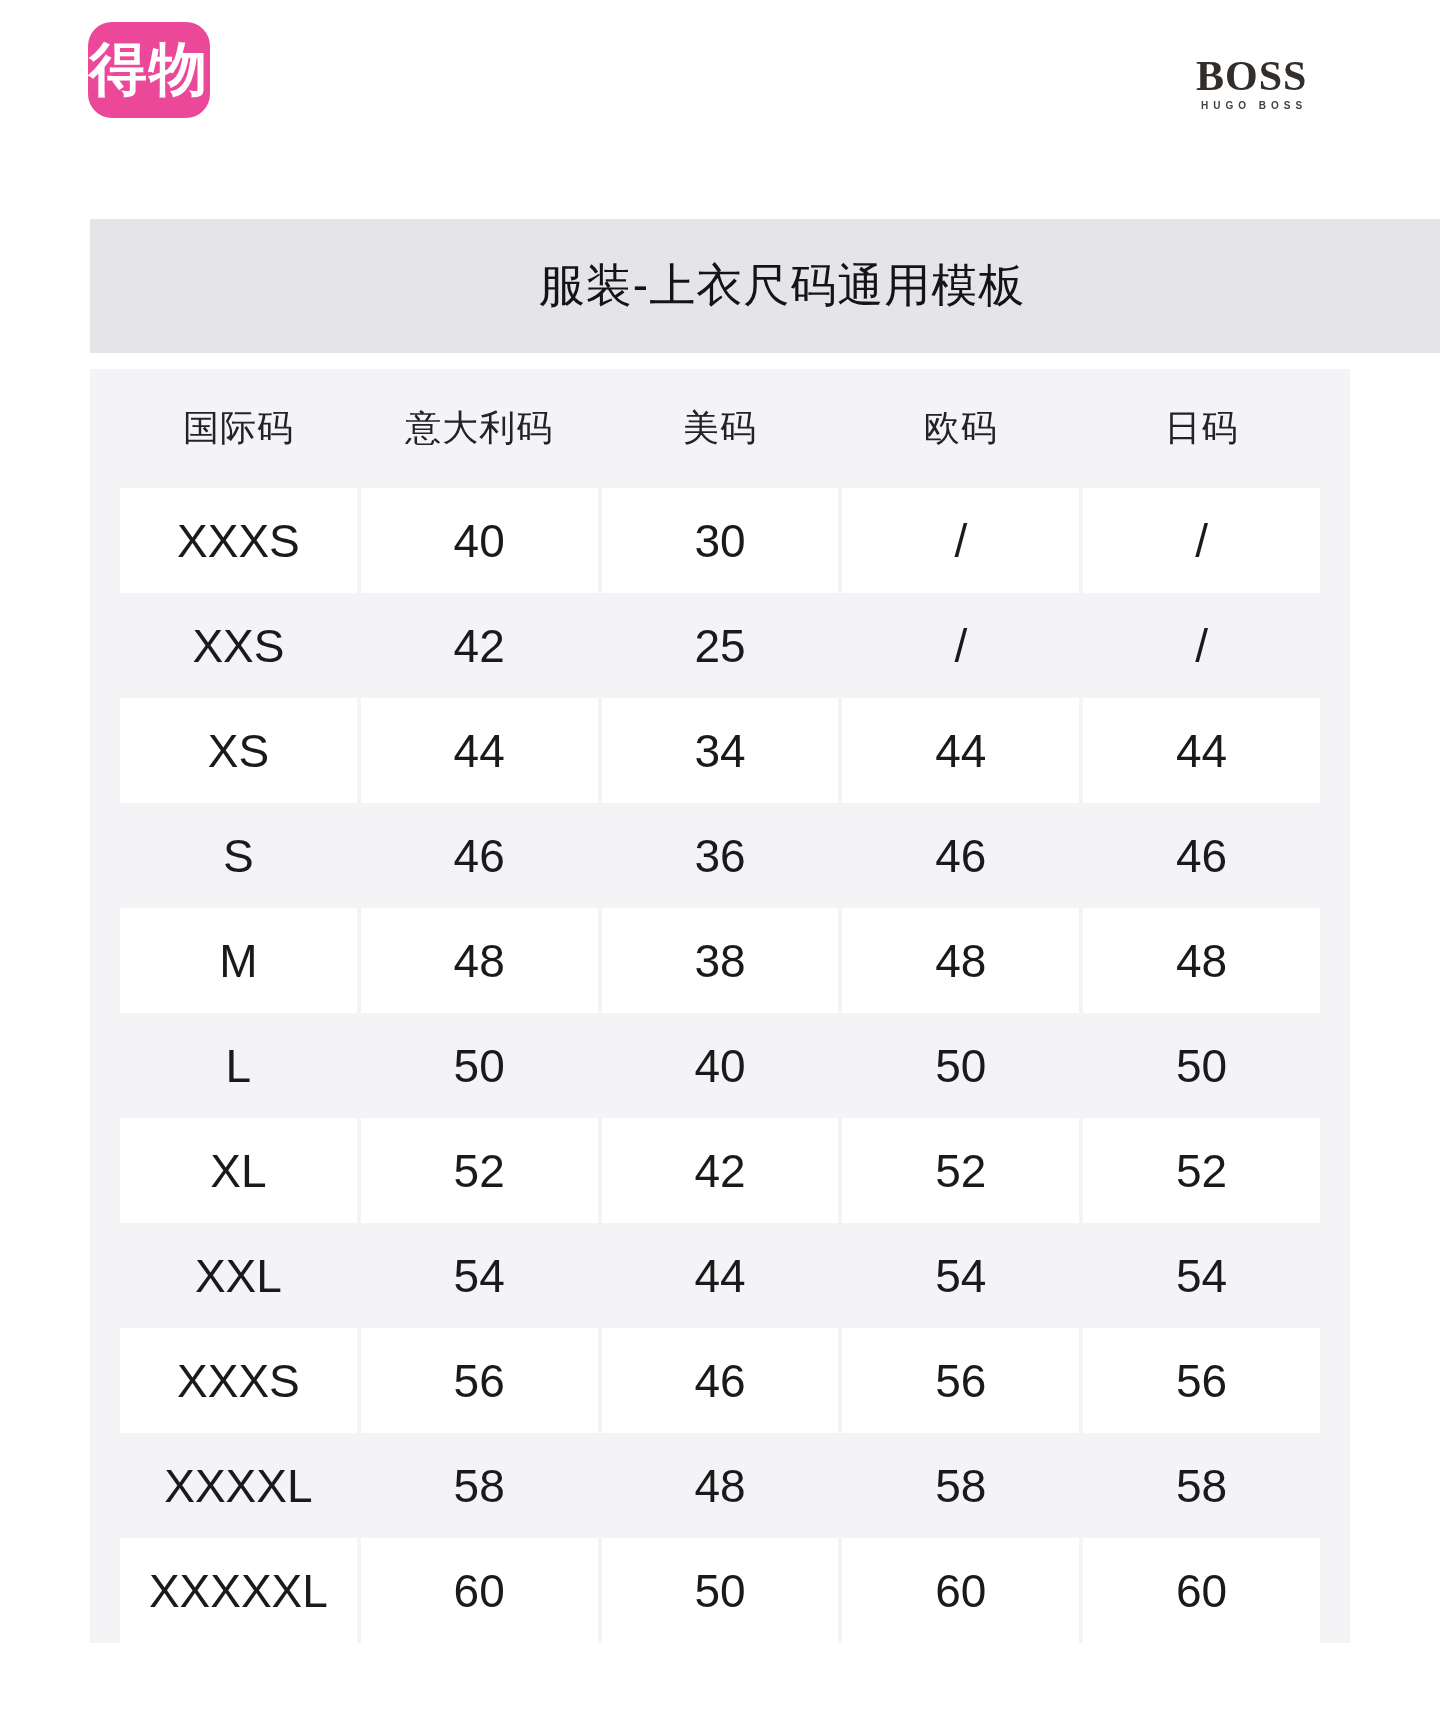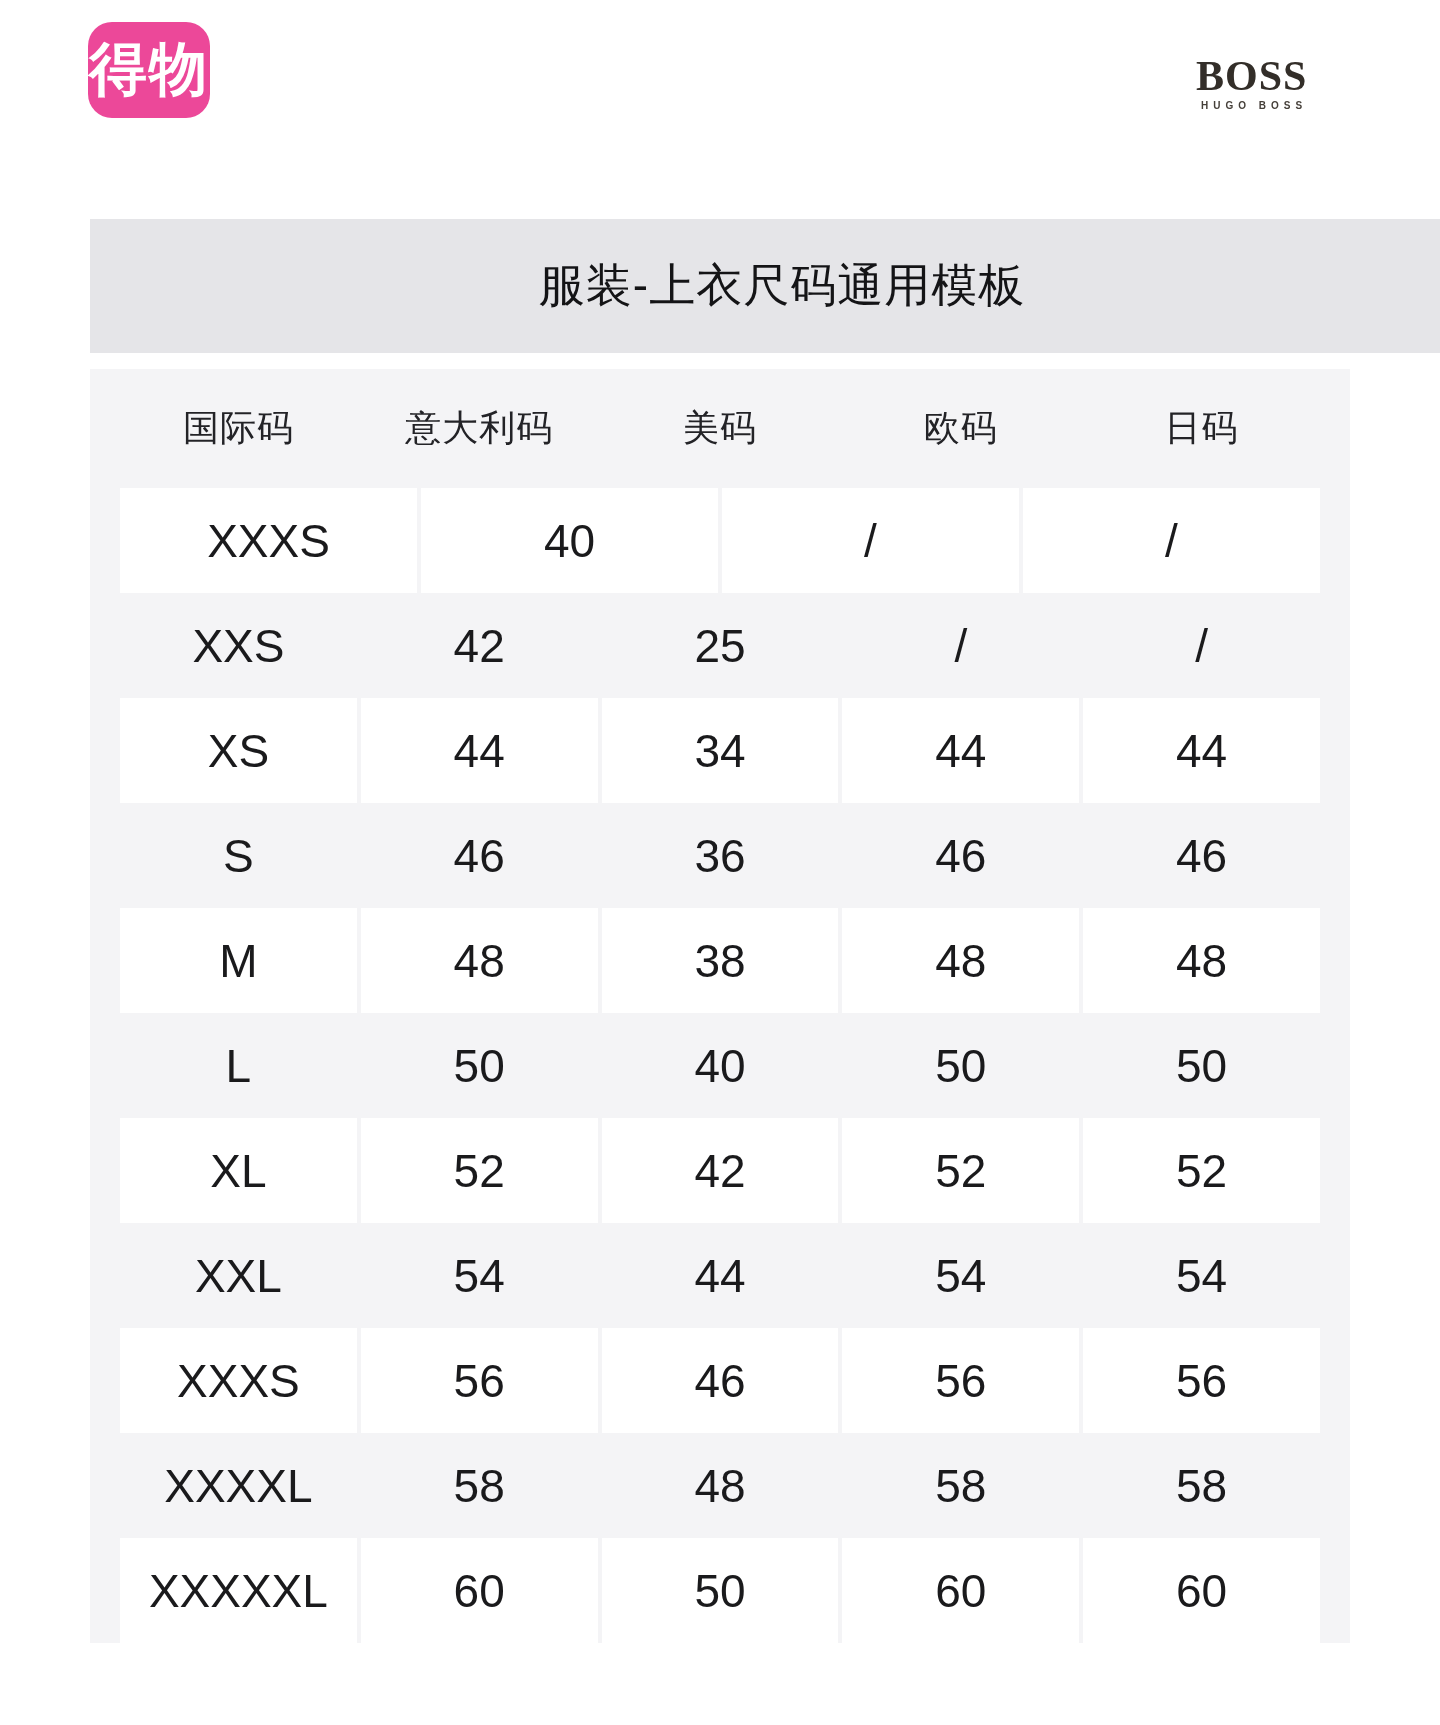--- a/index.html
+++ b/index.html
@@ -114,20 +114,21 @@
       <span class="th">国际码</span>
       <span class="th">意大利码</span>
       <span class="th">美码</span>
       <span class="th">欧码</span>
       <span class="th">日码</span>
     </div>
 
     <div class="row white">
       <div class="cell">XXXS</div>
       <div class="cell">40</div>
+      <div class="cell">30</div>
       <div class="cell">/</div>
       <div class="cell">/</div>
     </div>
 
     <div class="row plain">
       <div class="cell">XXS</div>
       <div class="cell">42</div>
       <div class="cell">25</div>
       <div class="cell">/</div>
       <div class="cell">/</div>

